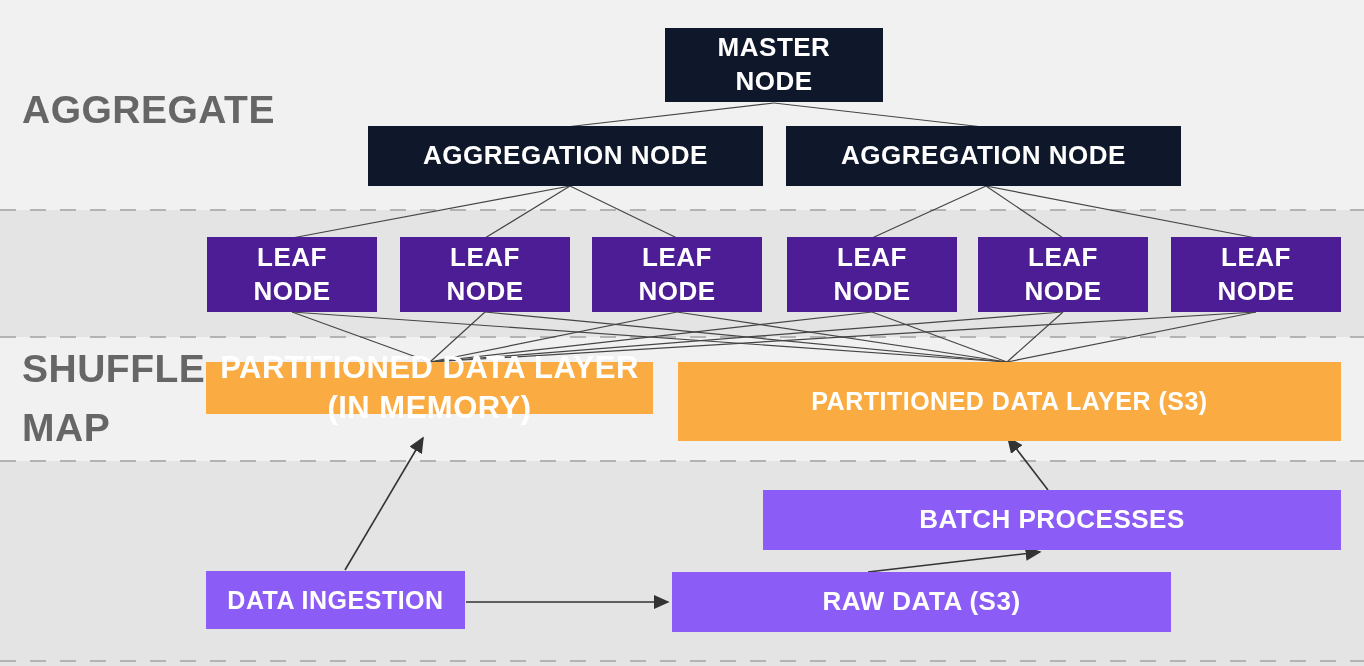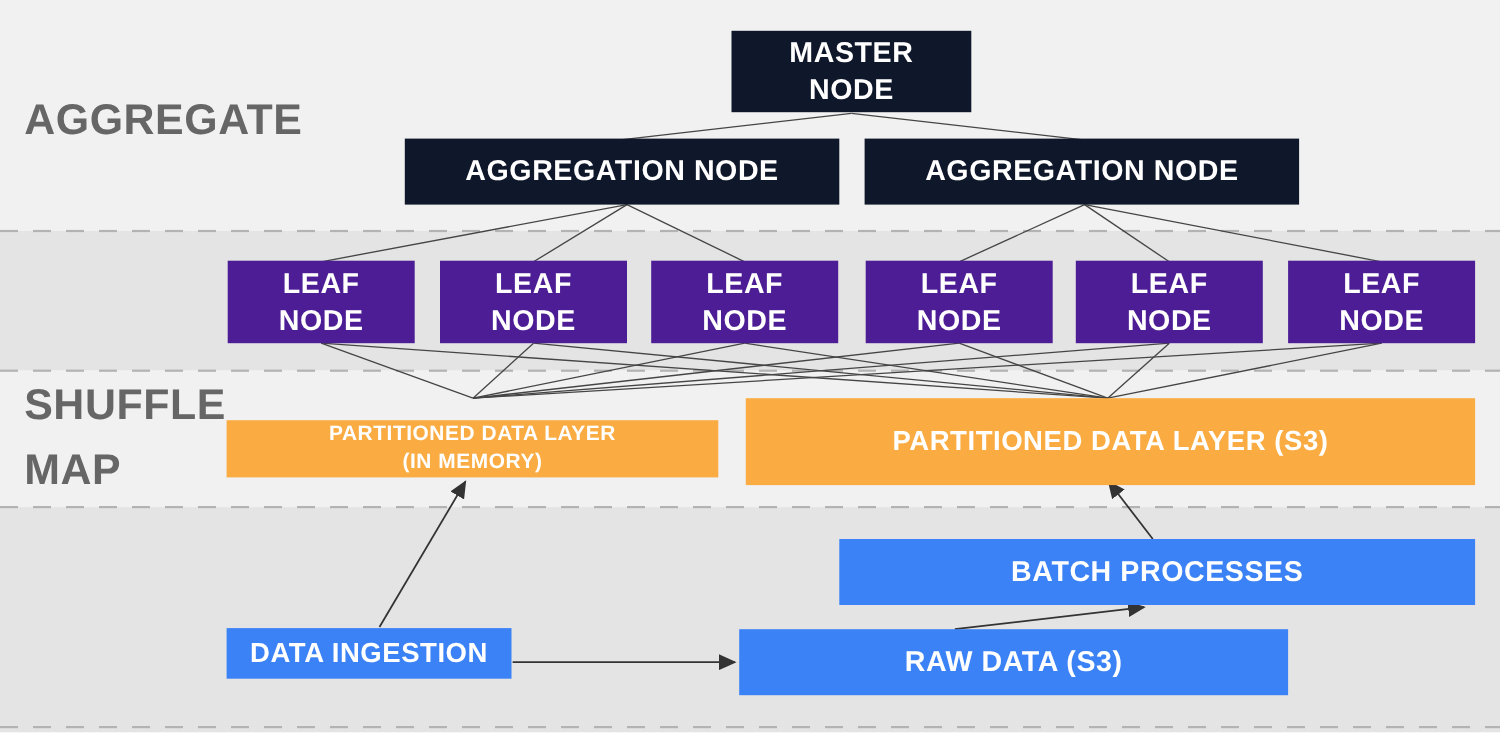--- a/index.html
+++ b/index.html
@@ -23,32 +23,32 @@
   .tl-aggregate{top:88px;} .tl-reduce{top:226px;} .tl-shuffle{top:336px;margin-top:11px;} .tl-map{top:406px;}
   
   #wires{position:absolute;left:0;top:0;z-index:1;pointer-events:none;}
   .edge{stroke:#454545;stroke-width:1.2;fill:none;}
   .arrow{stroke:#333;stroke-width:1.6;fill:none;}
   
   .box{position:absolute;display:flex;align-items:center;justify-content:center;
        color:#fff;font-weight:700;font-size:26px;letter-spacing:.5px;text-align:center;
        white-space:pre-line;line-height:1.3;z-index:2;}
   .blue{background:#0f172a;} .teal{background:#4c1d95;}
-  .orange{background:#FAAC43;} .green{background:#3b82f6;}
+  .orange{background:#FAAC43;} .green{background:#8b5cf6;}
   .master{left:665px;top:28px;width:218px;height:74px;}
   .agg1{left:368px;top:126px;width:395px;height:60px;}
   .agg2{left:786px;top:126px;width:395px;height:60px;}
   .leaf{top:237px;width:170px;height:75px;}
   .leaf1{left:207px;} .leaf2{left:400px;} .leaf3{left:592px;}
   .leaf4{left:787px;} .leaf5{left:978px;} .leaf6{left:1171px;}
-  .pdl-mem{left:206px;top:362px;width:447px;height:52px;font-size:19px;margin-top:20px;}
+  .pdl-mem{left:206px;top:362px;width:447px;height:52px;font-size:31px;}
   .pdl-s3{left:678px;top:362px;width:663px;height:79px;font-size:25px;text-align:right;}
   .batch{left:763px;top:490px;width:578px;height:60px;}
   .rawdata{left:672px;top:572px;width:499px;height:60px;}
-  .ingest{left:206px;top:571px;width:259px;height:46px;font-size:25px;}
+  .ingest{left:206px;top:571px;width:259px;height:58px;font-size:25px;}
 </style>
 </head>
 <body>
 
 <div id="stage">
 
   <div class="band band-1"></div>
   <div class="band band-2"></div>
   <div class="band band-3"></div>
   <div class="band band-4"></div>

